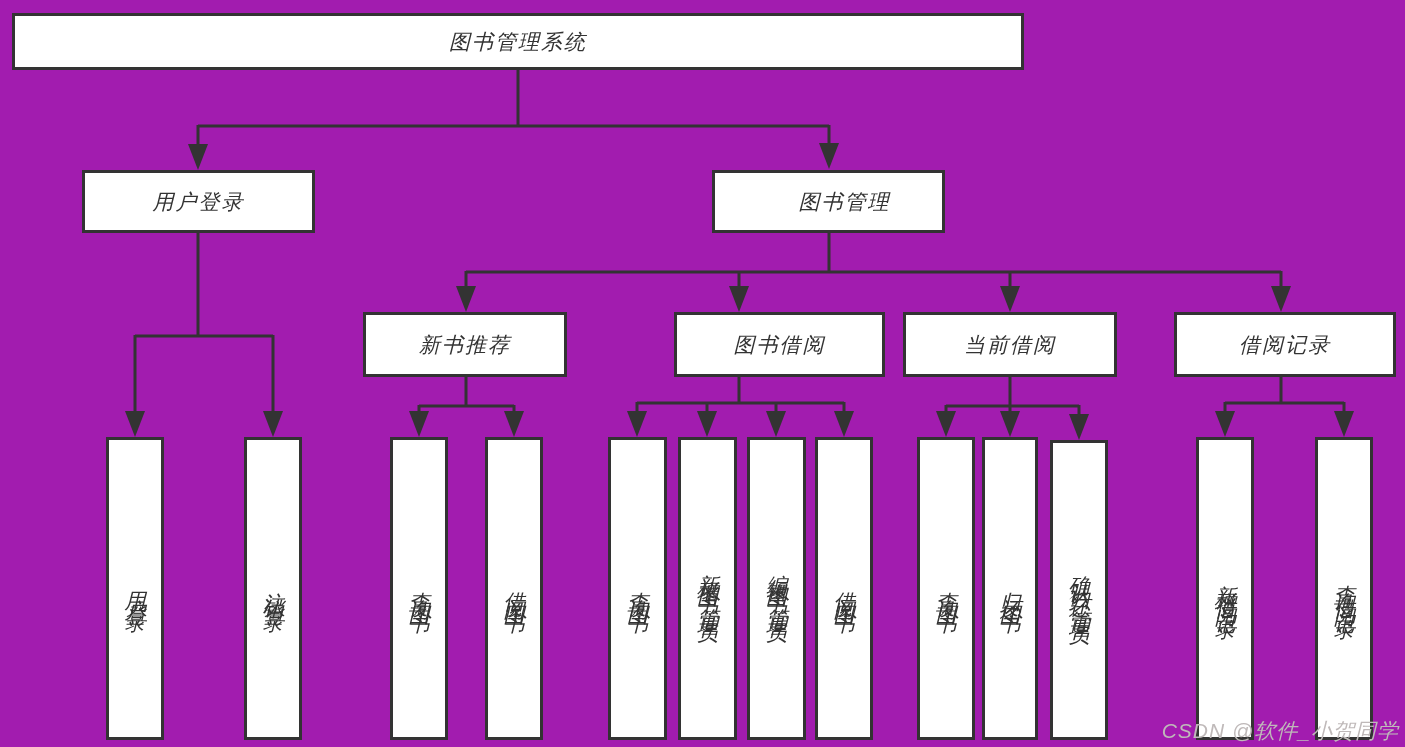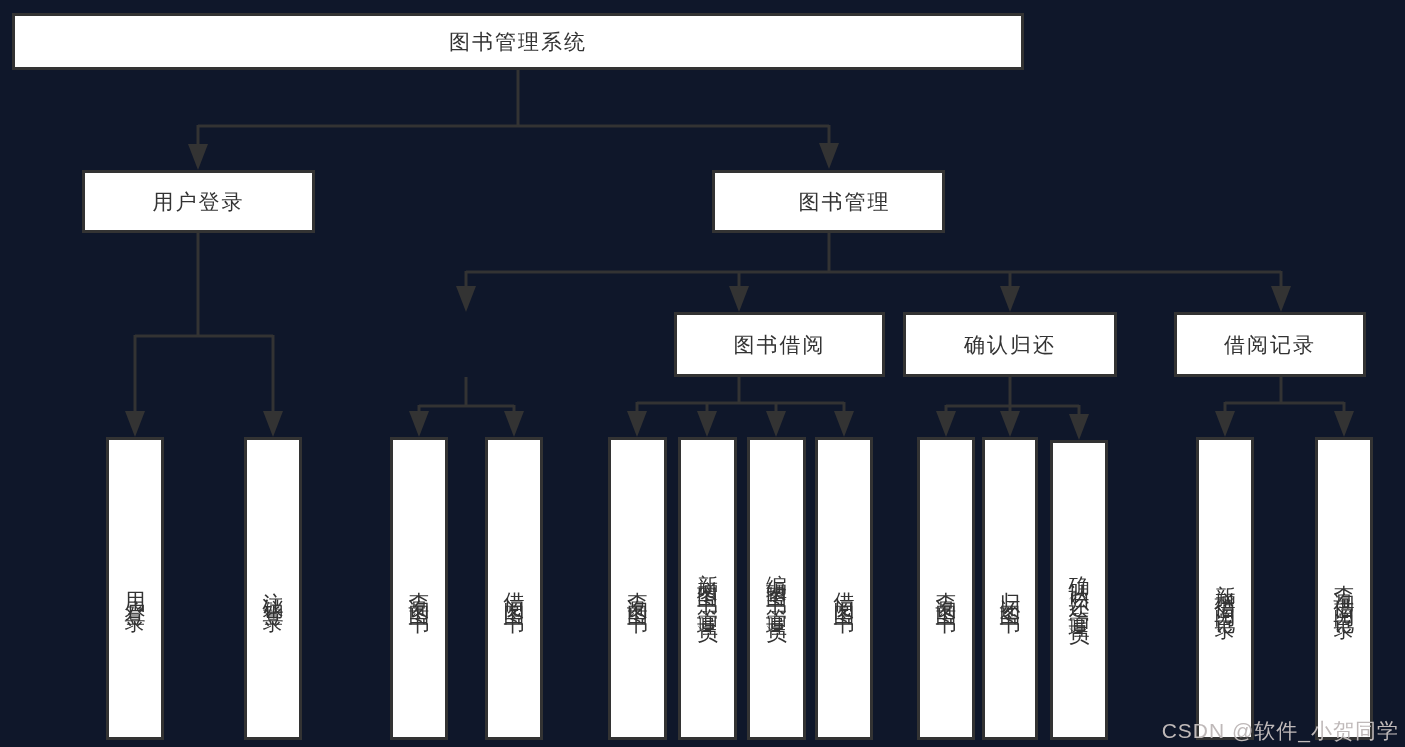--- a/index.html
+++ b/index.html
@@ -1,20 +1,21 @@
 <!DOCTYPE html>
 <html><head>
 <meta charset="utf-8">
 <style>
   html,body { margin:0; padding:0; background:#ffffff; }
   #stage {
     position:relative; width:1405px; height:747px;
-    background:#0f172a; overflow:hidden;
+    background:#a21caf; overflow:hidden;
     font-family:"Liberation Sans","DejaVu Sans",sans-serif;
     color:#333333;
+    font-style:italic;
   }
   #connectors { position:absolute; left:0; top:0; z-index:0; }
   .node {
     position:absolute; box-sizing:border-box;
     background:#ffffff; border:3px solid #333333;
     display:flex; align-items:center; justify-content:center;
     font-size:21px; letter-spacing:2px; color:#333333;
     z-index:2; white-space:nowrap;
   }
   .leaf {
@@ -74,27 +75,30 @@
     <span>图书管理系统</span>
   </div>
 
   <div class="node" style="left:82px; top:170px; width:233px; height:63px;">
     <span>用户登录</span>
   </div>
   <div class="node" style="left:712px; top:170px; width:233px; height:63px;padding-left:32px;">
     <span>图书管理</span>
   </div>
 
+  <div class="node" style="left:363px; top:312px; width:204px; height:65px;">
+    <span>新书推荐</span>
+  </div>
   <div class="node" style="left:634px; top:312px; width:211px; height:65px;margin-left:40px;">
     <span>图书借阅</span>
   </div>
   <div class="node" style="left:903px; top:312px; width:214px; height:65px;">
-    <span>确认归还</span>
+    <span>当前借阅</span>
   </div>
-  <div class="node" style="left:1174px; top:312px; width:192px; height:65px;">
+  <div class="node" style="left:1174px; top:312px; width:222px; height:65px;">
     <span>借阅记录</span>
   </div>
 
   <div class="leaf" style="left:106px; top:437px; width:58px; height:303px;">
     <span>用户登录</span>
   </div>
   <div class="leaf" style="left:244px; top:437px; width:58px; height:303px;">
     <span>注销登录</span>
   </div>
 

